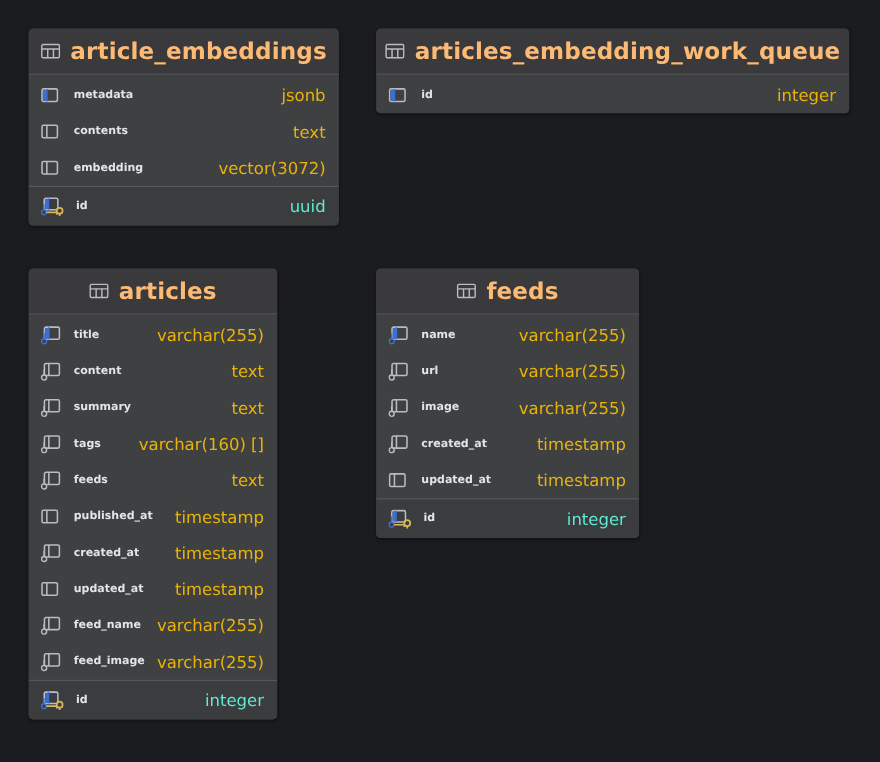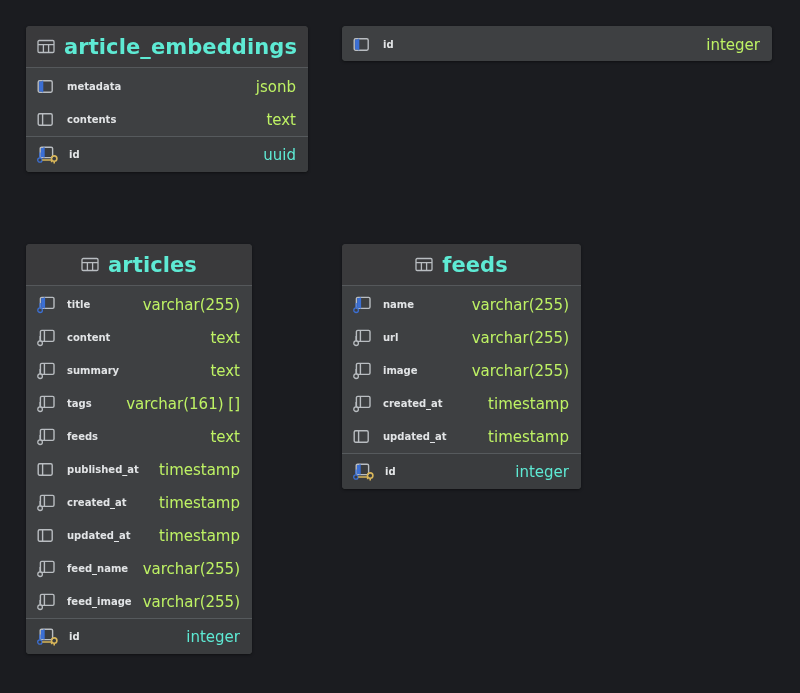--- a/index.html
+++ b/index.html
@@ -36,21 +36,21 @@
     border-bottom: 1px solid #55585b;
     display: flex;
     align-items: center;
     justify-content: center;
     gap: 9px;
     height: 42px;
     padding: 0 10px;
     box-sizing: border-box;
   }
   .table-title {
-    color: #5eead4;
+    color: #fdba74;
     font-size: 21px;
     font-weight: bold;
     letter-spacing: 0.1px;
     white-space: nowrap;
   }
 
   .table-body {
     background: #3e4042;
     padding: 2px 0 0 0;
   }
@@ -68,21 +68,21 @@
     border-top: 1px solid #565a5d;
     height: 36px;
   }
   .col-name {
     color: #e2e4e6;
     font-size: 10px;
     font-weight: bold;
     white-space: nowrap;
   }
   .col-type {
-    color: #bef264;
+    color: #eab308;
     font-size: 15px;
     margin-left: auto;
     white-space: nowrap;
     font-weight: normal;
   }
   .col-row.pk .col-name { color: #e4e6e8; }
   .col-row.pk .col-type { color: #5eead4; }
 
   .icon {
     flex: 0 0 auto;
@@ -128,40 +128,61 @@
         <div class="col-row">
           <span class="icon-slot">
             <svg class="icon" width="17" height="15" viewBox="0 0 17 15">
               <rect x="1.2" y="1.8" width="14" height="11.4" rx="1.4" fill="none" stroke="#b9bdc1" stroke-width="1.4"></rect>
               <line x1="5.6" y1="1.8" x2="5.6" y2="13.2" stroke="#b9bdc1" stroke-width="1.4"></line>
             </svg>
           </span>
           <span class="col-name">contents</span>
           <span class="col-type">text</span>
         </div>
+        <div class="col-row">
+          <span class="icon-slot">
+            <svg class="icon" width="17" height="15" viewBox="0 0 17 15">
+              <rect x="1.2" y="1.8" width="14" height="11.4" rx="1.4" fill="none" stroke="#b9bdc1" stroke-width="1.4"></rect>
+              <line x1="5.6" y1="1.8" x2="5.6" y2="13.2" stroke="#b9bdc1" stroke-width="1.4"></line>
+            </svg>
+          </span>
+          <span class="col-name">embedding</span>
+          <span class="col-type">vector(3072)</span>
+        </div>
         <div class="col-row pk">
           <span class="icon-slot pk-slot">
             <svg class="icon" width="24" height="18" viewBox="0 0 24 18">
               <rect x="3.2" y="1.2" width="12.4" height="10.4" rx="1.4" fill="none" stroke="#b9bdc1" stroke-width="1.4"></rect>
               <path d="M4.0 1.9 h3.0 v9.0 h-3.0 z" fill="#3b6fd4"></path>
               <line x1="7.0" y1="1.2" x2="7.0" y2="11.6" stroke="#3b6fd4" stroke-width="1.4"></line>
               <circle cx="2.9" cy="14.0" r="2.2" fill="none" stroke="#3b6fd4" stroke-width="1.3"></circle>
               <line x1="2.9" y1="6.6" x2="2.9" y2="11.8" stroke="#3b6fd4" stroke-width="1.3"></line>
               <line x1="5.2" y1="14.0" x2="14.6" y2="14.0" stroke="#d8b65a" stroke-width="1.5"></line>
               <circle cx="17.2" cy="12.6" r="2.7" fill="none" stroke="#d8b65a" stroke-width="1.6"></circle>
               <line x1="17.2" y1="15.3" x2="17.2" y2="17.4" stroke="#d8b65a" stroke-width="1.6"></line>
               <line x1="14.6" y1="14.0" x2="14.6" y2="16.2" stroke="#d8b65a" stroke-width="1.5"></line>
             </svg>
           </span>
           <span class="col-name">id</span>
           <span class="col-type">uuid</span>
         </div>
       </div>
     </div>
     <div class="table-card" style="left: 342px; top: 26px; width: 430px;">
+      <div class="table-header">
+        <span class="icon-slot" style="width: auto;">
+          <svg class="icon" width="18" height="15" viewBox="0 0 18 15">
+            <rect x="1" y="1.5" width="16" height="12" rx="1.2" fill="none" stroke="#b9bdc1" stroke-width="1.3"></rect>
+            <line x1="1" y1="5.6" x2="17" y2="5.6" stroke="#b9bdc1" stroke-width="1.3"></line>
+            <line x1="6.4" y1="5.6" x2="6.4" y2="13.5" stroke="#b9bdc1" stroke-width="1.3"></line>
+            <line x1="11.6" y1="5.6" x2="11.6" y2="13.5" stroke="#b9bdc1" stroke-width="1.3"></line>
+          </svg>
+        </span>
+        <span class="table-title">articles_embedding_work_queue</span>
+      </div>
       <div class="table-body">
         <div class="col-row">
           <span class="icon-slot">
             <svg class="icon" width="17" height="15" viewBox="0 0 17 15">
               <rect x="1.2" y="1.8" width="14" height="11.4" rx="1.4" fill="none" stroke="#b9bdc1" stroke-width="1.4"></rect>
               <path d="M2.1 2.6 h3.2 v9.8 h-3.2 z" fill="#3b6fd4"></path>
               <line x1="5.6" y1="1.8" x2="5.6" y2="13.2" stroke="#3b6fd4" stroke-width="1.4"></line>
             </svg>
           </span>
           <span class="col-name">id</span>
@@ -222,21 +243,21 @@
         <div class="col-row">
           <span class="icon-slot">
             <svg class="icon" width="19" height="18" viewBox="0 0 19 18">
               <rect x="3.4" y="1.4" width="13.6" height="11" rx="1.4" fill="none" stroke="#b9bdc1" stroke-width="1.4"></rect>
               <line x1="7.4" y1="1.4" x2="7.4" y2="12.4" stroke="#b9bdc1" stroke-width="1.4"></line>
               <circle cx="3.1" cy="14.2" r="2.3" fill="none" stroke="#b9bdc1" stroke-width="1.3"></circle>
               <line x1="3.1" y1="7" x2="3.1" y2="11.9" stroke="#b9bdc1" stroke-width="1.3"></line>
             </svg>
           </span>
           <span class="col-name">tags</span>
-          <span class="col-type">varchar(161) []</span>
+          <span class="col-type">varchar(160) []</span>
         </div>
         <div class="col-row">
           <span class="icon-slot">
             <svg class="icon" width="19" height="18" viewBox="0 0 19 18">
               <rect x="3.4" y="1.4" width="13.6" height="11" rx="1.4" fill="none" stroke="#b9bdc1" stroke-width="1.4"></rect>
               <line x1="7.4" y1="1.4" x2="7.4" y2="12.4" stroke="#b9bdc1" stroke-width="1.4"></line>
               <circle cx="3.1" cy="14.2" r="2.3" fill="none" stroke="#b9bdc1" stroke-width="1.3"></circle>
               <line x1="3.1" y1="7" x2="3.1" y2="11.9" stroke="#b9bdc1" stroke-width="1.3"></line>
             </svg>
           </span>

